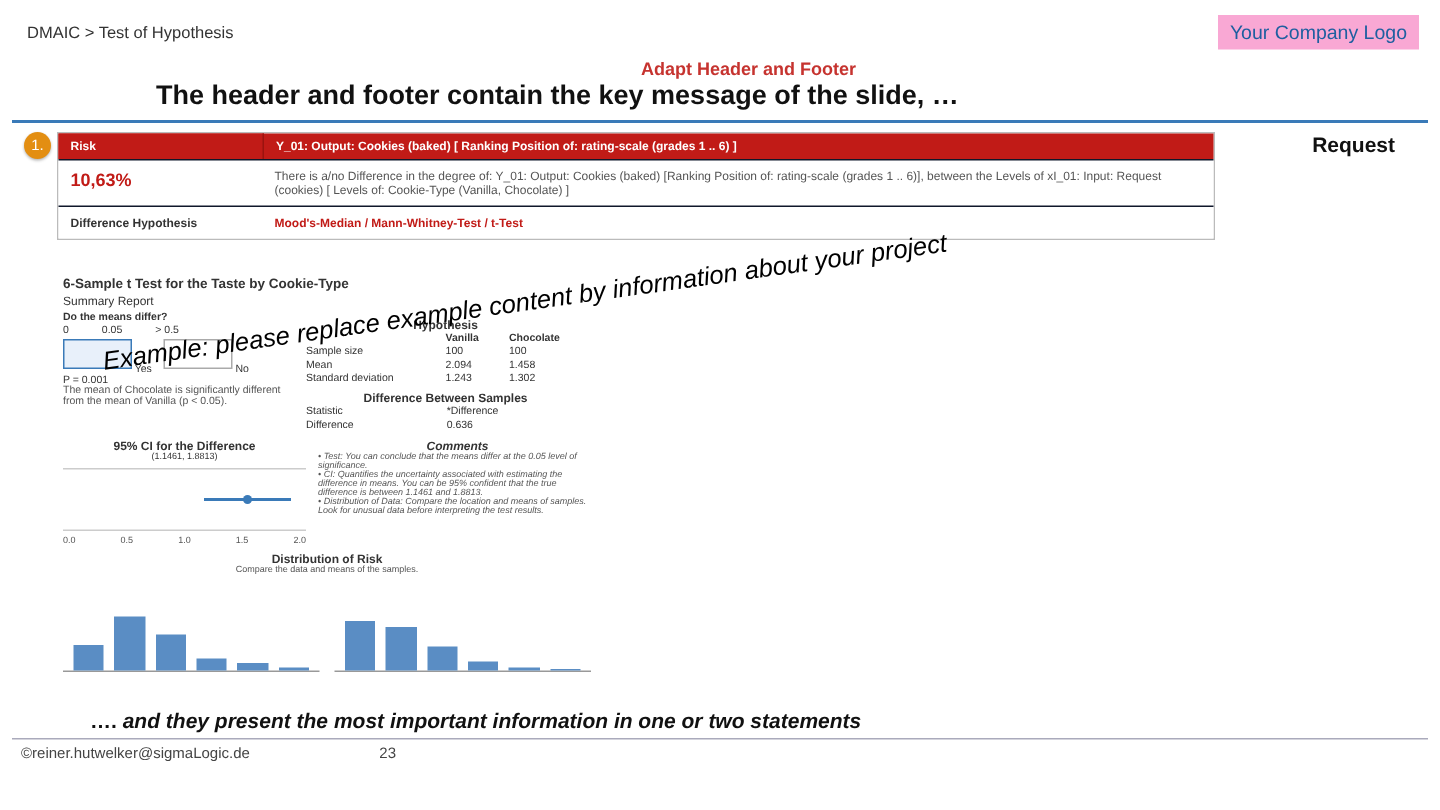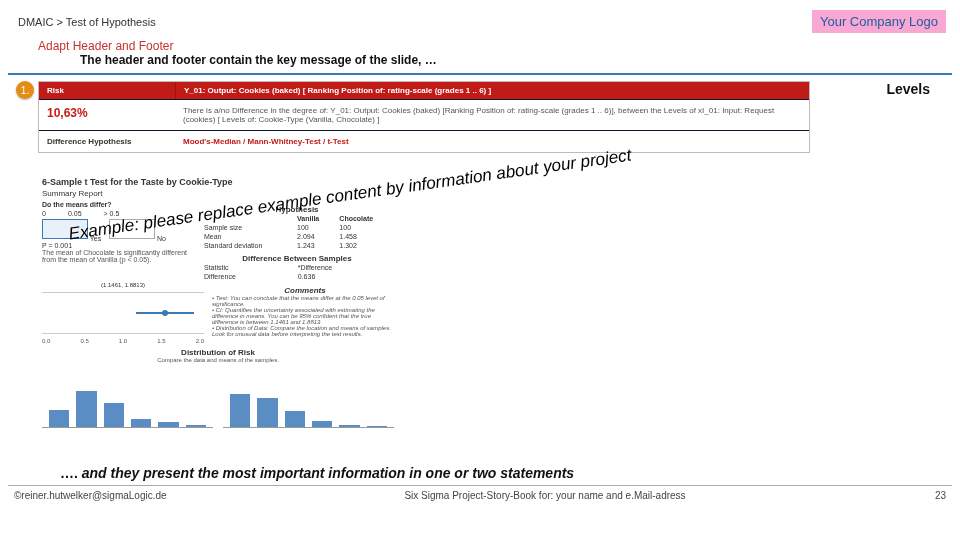--- a/index.html
+++ b/index.html
@@ -23,28 +23,29 @@
     color: #333;
   }
   .logo {
     background: #f9a8d4;
     color: #1f5fa0;
     padding: 4px 8px;
     font-size: 13px;
   }
   .subtitle {
     color: #c6332f;
-    font-weight: normal;
+    font-weight: bold;
     font-size: 12px;
     padding: 2px 0 0 38px;
+    text-align: center;
   }
   .headline {
-    font-size: 12px;
+    font-size: 18px;
     font-weight: bold;
-    padding: 0 0 6px 80px;
+    padding: 0 0 6px 104px;
   }
   .divider {
     height: 2px;
     background: #3a7ab8;
     margin: 0 8px;
   }
   .main {
     position: relative;
     height: 384px;
     padding: 6px 14px 0 14px;
@@ -287,20 +288,21 @@
                   </tr>
           </tbody>
               </table>
         </td>
       </tr>
     </tbody>
       </table>
 
     <div style="display:flex;">
       <div style="width:170px;">
+        <div class="section-h">95% CI for the Difference</div>
         <div style="text-align:center; font-size:6px;">(1.1461, 1.8813)</div>
         <div class="ci-plot">
           <div class="ci-bar" style="left:58%; width:36%;"></div>
           <div class="ci-dot" style="left:76%;"></div>
         </div>
         <div class="axis-labels">
           <span>0.0</span>
           <span>0.5</span>
           <span>1.0</span>
           <span>1.5</span>
@@ -330,28 +332,27 @@
         <div class="bar" style="left:4%;  height:55%;"></div>
         <div class="bar" style="left:20%; height:49%;"></div>
         <div class="bar" style="left:36%; height:26%;"></div>
         <div class="bar" style="left:52%; height:10%;"></div>
         <div class="bar" style="left:68%; height:3%;"></div>
         <div class="bar" style="left:84%; height:2%;"></div>
       </div>
     </div>
   </div>
 
-  <div class="results-label">Levels</div>
+  <div class="results-label">Request</div>
 
 
   <div class="diag-text">Example: please replace example content by information about your project</div>
 
 </div>
 
 <div class="footer-msg">
   <span class="dots">…. </span><span>and they present the most important information in one or two statements</span>
 </div>
 <div class="divider2"></div>
 <div class="bottom-bar">
   <div class="left">©reiner.hutwelker@sigmaLogic.de</div>
-  <div class="center">Six Sigma Project-Story-Book for: your name and e.Mail-adress</div>
   <div class="right">23</div>
 </div>
 
 </body></html>

